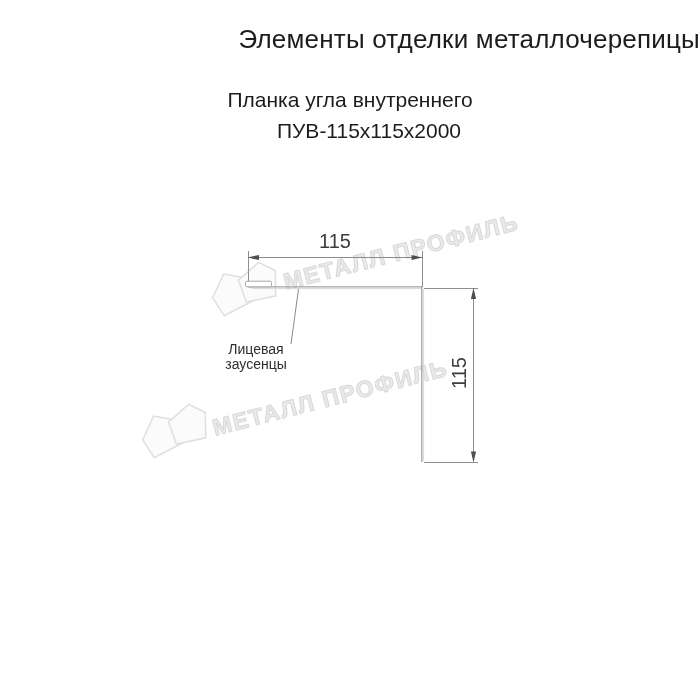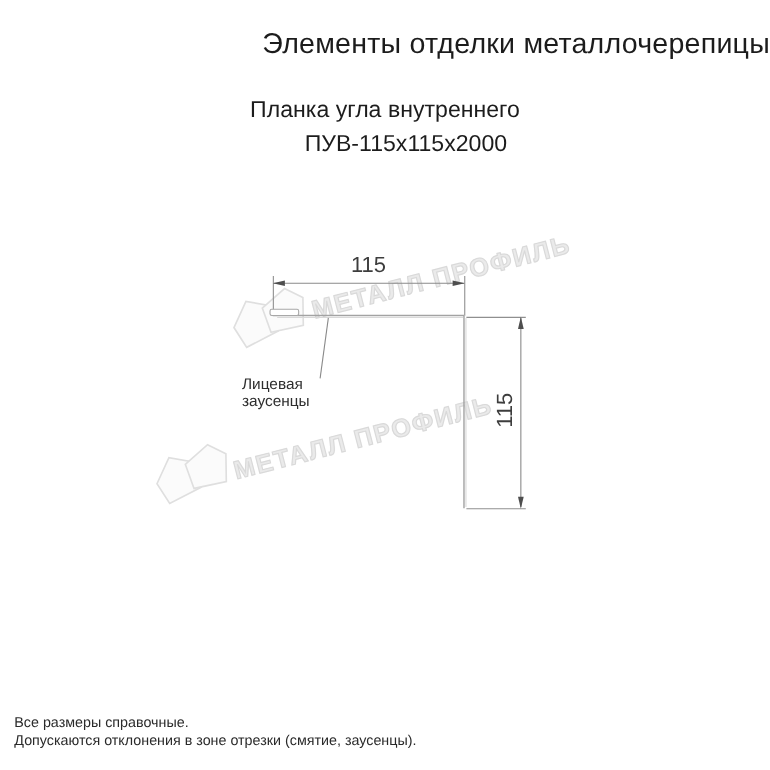--- a/index.html
+++ b/index.html
@@ -42,21 +42,21 @@
   .dim-label {
     position: absolute; font-size: 20px; color: #3d3d3d; text-align: center;
   }
   .dim-top { left: 305px; top: 230px; width: 60px; }
   .dim-right {
     left: 433px; top: 363px; width: 50px; height: 20px;
     transform: rotate(-90deg); transform-origin: 50% 50%;
   }
   .face-label {
     position: absolute; left: 220px; top: 342px; width: 72px;
-    font-size: 14px; line-height: 15px; text-align: left; color: #2e2e2e;
+    font-size: 14px; line-height: 15px; text-align: center; color: #2e2e2e;
   }
 
   
   .footer {
     position: absolute; left: 13px; top: 649px;
     font-size: 13px; line-height: 16px; color: #2a2a2a;
   }
 
   svg.layer { position: absolute; left: 0; top: 0; }
 </style>
@@ -113,18 +113,14 @@
   </svg>
 
   <div class="dim-label dim-top">115</div>
   <div class="dim-label dim-right">115</div>
 
   <div class="face-label">
     <div>Лицевая</div>
     <div>заусенцы</div>
   </div>
 
-  <div class="footer">
-    <div>Все размеры справочные.</div>
-    <div>Допускаются отклонения в зоне отрезки (смятие, заусенцы).</div>
-  </div>
 
 </div>
 
 </body></html>

